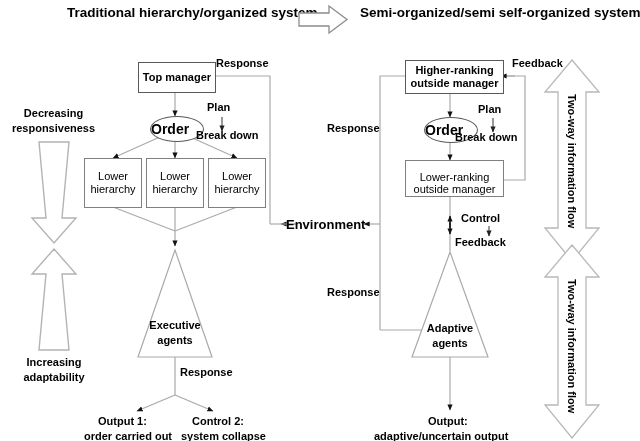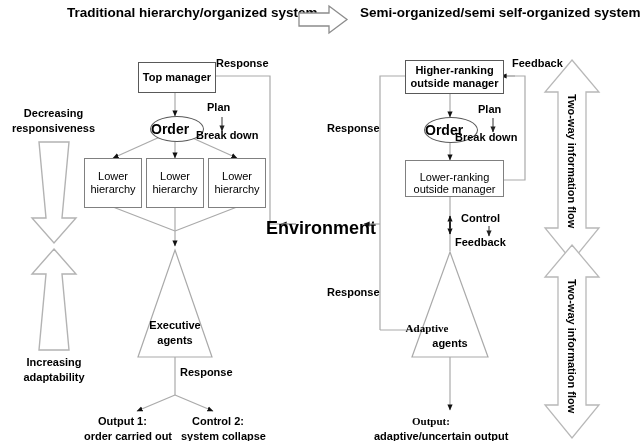--- a/index.html
+++ b/index.html
@@ -121,21 +121,21 @@
   <div class="t bold ctr" style="left:138px;top:319px;width:74px;">Executive</div>
   <div class="t bold ctr" style="left:138px;top:334px;width:74px;">agents</div>
 
   <div class="t bold" style="left:180px;top:366px;">Response</div>
 
   <div class="t bold" style="left:98px;top:415px;">Output 1:</div>
   <div class="t bold" style="left:84px;top:430px;">order carried out</div>
   <div class="t bold" style="left:192px;top:415px;">Control 2:</div>
   <div class="t bold" style="left:181px;top:430px;">system collapse</div>
 
-  <div class="t bold" style="left:266px;top:218px;font-size:18px;">Environment</div>
+  <div class="t bold" style="left:286px;top:218px;font-size:13px;">Environment</div>
 
   <svg class="lay">
 
     <path d="M405,76 L380,76 L380,330" fill="none" stroke="#aaaaaa" stroke-width="1.2"></path>
 
     <line x1="380" y1="224" x2="364" y2="224" stroke="#aaaaaa" stroke-width="1.2" marker-end="url(#ar)"></line>
 
     <path d="M380,330 L440,330" fill="none" stroke="#aaaaaa" stroke-width="1.2"></path>
     <line x1="425" y1="330" x2="444" y2="330" stroke="#aaaaaa" stroke-width="1.2" marker-end="url(#ar)"></line>
 
@@ -182,24 +182,24 @@
   <div class="t bold" style="left:455px;top:131px;">Break down</div>
   <div class="t bold" style="left:327px;top:122px;">Response</div>
   <div class="t bold" style="left:327px;top:286px;">Response</div>
   <div class="t bold" style="left:461px;top:212px;">Control</div>
   <div class="t bold" style="left:455px;top:236px;">Feedback</div>
 
   <svg class="lay">
     <line x1="489" y1="226" x2="489" y2="236" stroke="#555555" stroke-width="1.2" marker-end="url(#arG)"></line>
   </svg>
 
-  <div class="t bold ctr" style="left:390px;top:322px;width:74px;font-family:Liberation Serif, serif;">Adaptive</div>
+  <div class="t bold ctr" style="left:413px;top:322px;width:74px;">Adaptive</div>
   <div class="t bold ctr" style="left:413px;top:337px;width:74px;">agents</div>
 
-  <div class="t bold" style="left:412px;top:415px;font-family:Liberation Serif, serif;">Output:</div>
+  <div class="t bold" style="left:428px;top:415px;">Output:</div>
   <div class="t bold" style="left:374px;top:430px;">adaptive/uncertain output</div>
 
   <svg class="lay">
     <g>
       <path d="M572,60 L599,92 L586,92 L586,228 L599,228 L572,261 L545,228 L558,228 L558,92 L545,92 Z" fill="#ffffff" stroke="#b8b8b8" stroke-width="1.3"></path>
     </g>
     <g>
       <path d="M572,245 L599,277 L586,277 L586,405 L599,405 L572,438 L545,405 L558,405 L558,277 L545,277 Z" fill="#ffffff" stroke="#b8b8b8" stroke-width="1.3"></path>
     </g>
   </svg>

